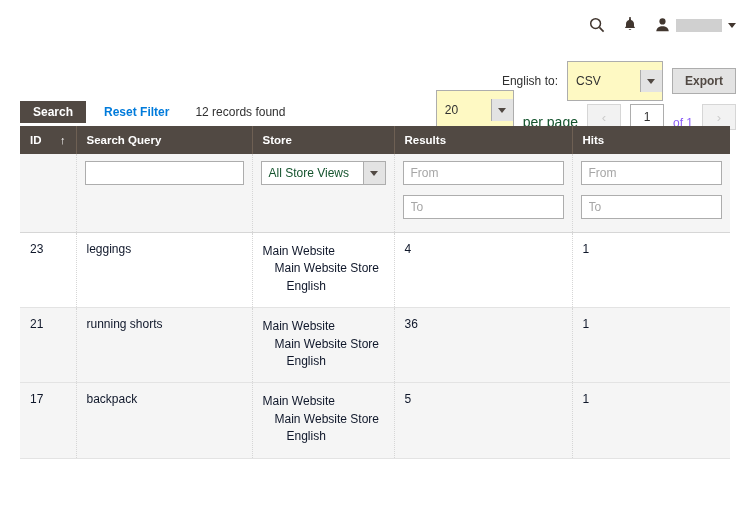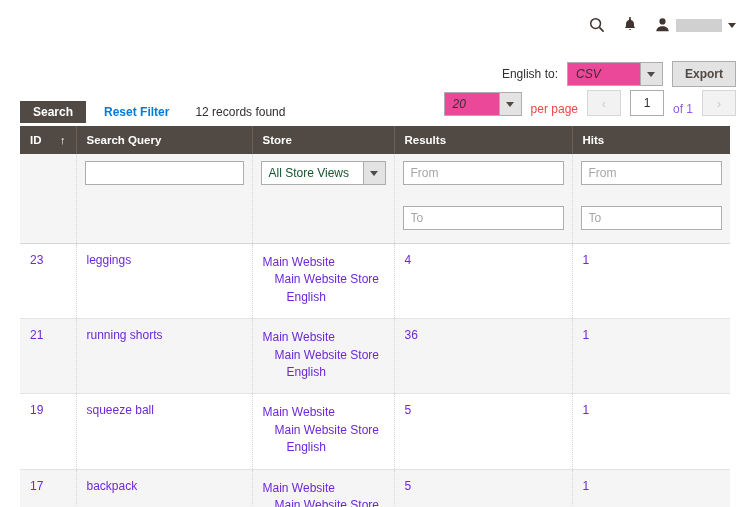--- a/index.html
+++ b/index.html
@@ -85,25 +85,24 @@
   }
   .export-label {
     font-size: 12px;
     color: #303030;
     white-space: nowrap;
   }
   .select-box {
     position: relative;
     display: inline-flex;
     align-items: center;
-    background: #ec4899;
+    background: #fef9c3;
     border: 1px solid #adadad;
-    height: 24px;
-    box-sizing: border-box;
-    font-style: italic;
+    height: 40px;
+    box-sizing: border-box;
   }
   .select-box .sel-text {
     font-size: 12px;
     color: #303030;
     padding: 0 8px;
     line-height: 22px;
     white-space: nowrap;
   }
   .select-box .sel-arrow {
     width: 21px;
@@ -176,22 +175,22 @@
     top: 90px;
     display: flex;
     align-items: flex-end;
     gap: 9px;
   }
   #per-page-select .sel-text {
     width: 38px;
     text-align: left;
   }
   .per-page-label {
-    font-size: 12px;
-    color: #ef4444;
+    font-size: 14px;
+    color: #14532d;
     white-space: nowrap;
   }
   .pager-btn {
     width: 34px;
     height: 26px;
     background: #f2f2f2;
     border: 1px solid #d6d6d6;
     display: inline-flex;
     align-items: center;
     justify-content: center;
@@ -272,21 +271,21 @@
     height: 24px;
     border: 1px solid #adadad;
     background: #ffffff;
     font-size: 12px;
     color: #303030;
     padding: 0 7px;
     font-family: "Liberation Sans", sans-serif;
     box-sizing: border-box;
   }
   .filter-input::placeholder { color: #a6a6a6; opacity: 1; }
-  .range-pair .filter-input + .filter-input { margin-top: 21px; }
+  .range-pair .filter-input + .filter-input { margin-top: 10px; }
   .store-select {
     display: flex;
     align-items: center;
     background: #ffffff;
     border: 1px solid #adadad;
     height: 24px;
     box-sizing: border-box;
     width: 100%;
   }
   .store-select .sel-text {
@@ -303,21 +302,21 @@
     height: 22px;
     background: #e3e3e3;
     border-left: 1px solid #adadad;
     display: inline-flex;
     align-items: center;
     justify-content: center;
     flex: none;
   }
   tbody.grid-body td {
     font-size: 12px;
-    color: #6d28d9;
+    color: #0f172a;
     padding: 10px 10px 12px 10px;
     border-right: 1px dotted #d6d6d6;
     border-bottom: 1px solid #e3e3e3;
     vertical-align: top;
     background: #ffffff;
     box-sizing: border-box;
     line-height: 1.0;
   }
   tbody.grid-body td:last-child { border-right: none; }
   tbody.grid-body tr.odd td { background: #f5f5f5; }
@@ -470,33 +469,20 @@
             <td>
               <div class="store-tree">
                 <div class="lvl0">Main Website</div>
                 <div class="lvl1">Main Website Store</div>
                 <div class="lvl2">English</div>
               </div>
             </td>
             <td>36</td>
             <td>1</td>
           </tr>
-          <tr class="even">
-            <td>19</td>
-            <td>squeeze ball</td>
-            <td>
-              <div class="store-tree">
-                <div class="lvl0">Main Website</div>
-                <div class="lvl1">Main Website Store</div>
-                <div class="lvl2">English</div>
-              </div>
-            </td>
-            <td>5</td>
-            <td>1</td>
-          </tr>
           <tr class="odd">
             <td>17</td>
             <td>backpack</td>
             <td>
               <div class="store-tree">
                 <div class="lvl0">Main Website</div>
                 <div class="lvl1">Main Website Store</div>
                 <div class="lvl2">English</div>
               </div>
             </td>

